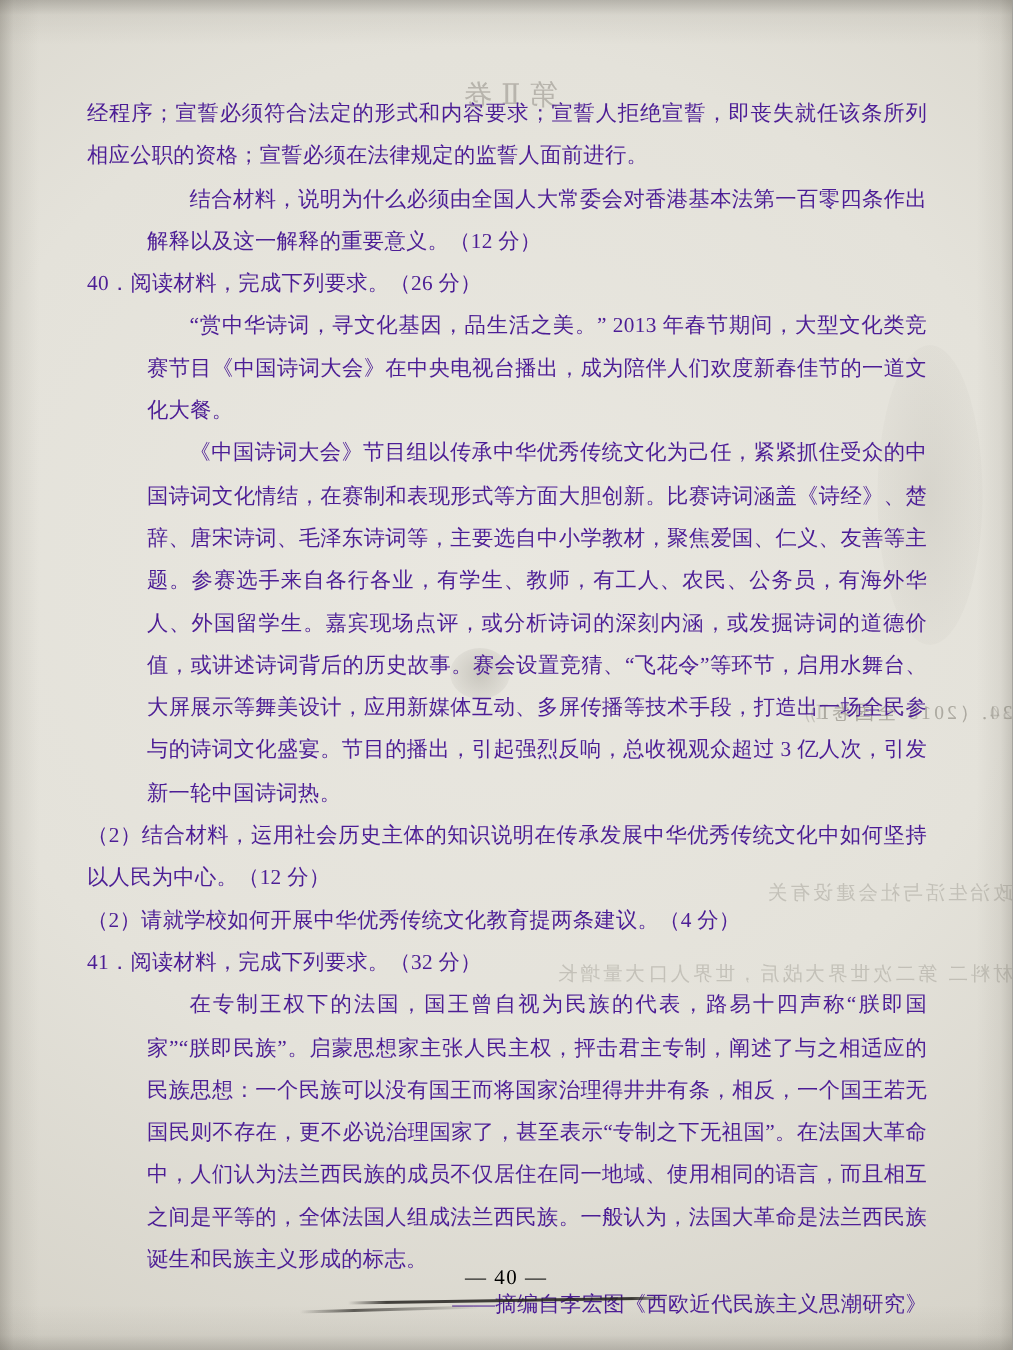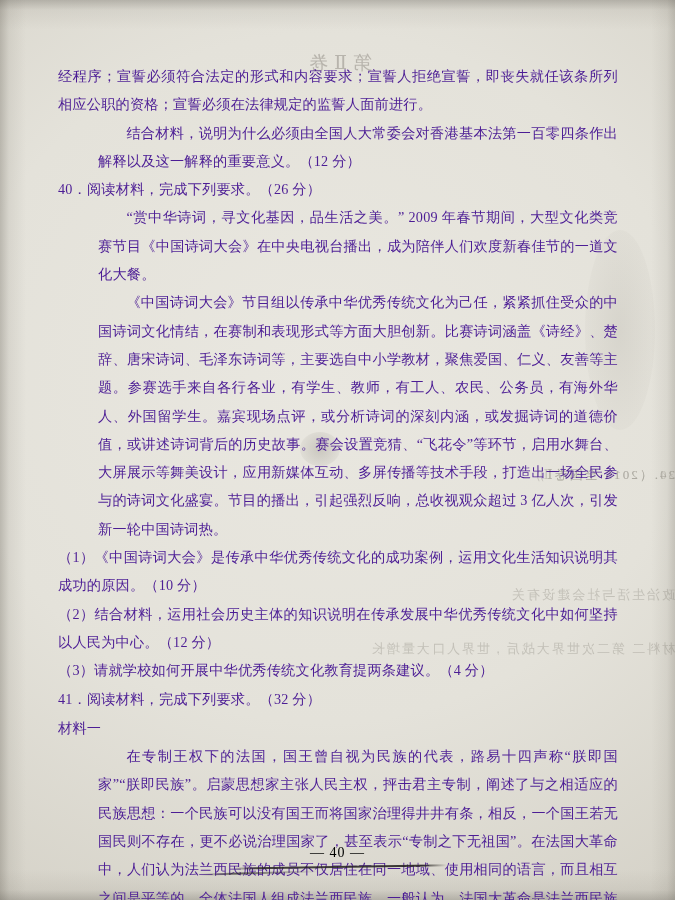--- a/index.html
+++ b/index.html
@@ -127,27 +127,25 @@
   <div class="ghost" style="top:586px; left:430px; text-align:left;">政治生活与社会建设有关</div>
   <div class="ghost" style="top:640px; left:170px; text-align:left;">材料二 第二次世界大战后，世界人口大量增长</div>
 
   <div class="smudge" style="left:300px; top:432px; width:40px; height:34px; background:radial-gradient(circle, rgba(130,126,116,0.30), rgba(130,126,116,0));"></div>
   <div class="smudge" style="left:585px; top:230px; width:70px; height:200px; background:radial-gradient(ellipse, rgba(150,146,136,0.18), rgba(150,146,136,0));"></div>
 
   <div class="content">
     <p class="hang">经程序；宣誓必须符合法定的形式和内容要求；宣誓人拒绝宣誓，即丧失就任该条所列相应公职的资格；宣誓必须在法律规定的监誓人面前进行。</p>
     <p class="indent2">结合材料，说明为什么必须由全国人大常委会对香港基本法第一百零四条作出解释以及这一解释的重要意义。（12 分）</p>
     <p>40．阅读材料，完成下列要求。（26 分）</p>
-    <p class="indent2">“赏中华诗词，寻文化基因，品生活之美。” 2009 年春节期间，大型文化类竞赛节目《中国诗词大会》在中央电视台播出，成为陪伴人们欢度新春佳节的一道文化大餐。</p>
+    <p class="indent2">“赏中华诗词，寻文化基因，品生活之美。” 2013 年春节期间，大型文化类竞赛节目《中国诗词大会》在中央电视台播出，成为陪伴人们欢度新春佳节的一道文化大餐。</p>
     <p class="indent2">《中国诗词大会》节目组以传承中华优秀传统文化为己任，紧紧抓住受众的中国诗词文化情结，在赛制和表现形式等方面大胆创新。比赛诗词涵盖《诗经》、楚辞、唐宋诗词、毛泽东诗词等，主要选自中小学教材，聚焦爱国、仁义、友善等主题。参赛选手来自各行各业，有学生、教师，有工人、农民、公务员，有海外华人、外国留学生。嘉宾现场点评，或分析诗词的深刻内涵，或发掘诗词的道德价值，或讲述诗词背后的历史故事。赛会设置竞猜、“飞花令”等环节，启用水舞台、大屏展示等舞美设计，应用新媒体互动、多屏传播等技术手段，打造出一场全民参与的诗词文化盛宴。节目的播出，引起强烈反响，总收视观众超过 3 亿人次，引发新一轮中国诗词热。</p>
-    <p>（1）《中国诗词大会》是传承中华优秀传统文化的成功案例，运用文化生活知识说明其成功的原因。（10 分）</p>
     <p>（2）结合材料，运用社会历史主体的知识说明在传承发展中华优秀传统文化中如何坚持以人民为中心。（12 分）</p>
-    <p>（3）请就学校如何开展中华优秀传统文化教育提两条建议。（4 分）</p>
+    <p>（2）请就学校如何开展中华优秀传统文化教育提两条建议。（4 分）</p>
     <p>41．阅读材料，完成下列要求。（32 分）</p>
-    <p class="material-label">材料一</p>
     <p class="indent2">在专制王权下的法国，国王曾自视为民族的代表，路易十四声称“朕即国家”“朕即民族”。启蒙思想家主张人民主权，抨击君主专制，阐述了与之相适应的民族思想：一个民族可以没有国王而将国家治理得井井有条，相反，一个国王若无国民则不存在，更不必说治理国家了，甚至表示“专制之下无祖国”。在法国大革命中，人们认为法兰西民族的成员不仅居住在同一地域、使用相同的语言，而且相互之间是平等的，全体法国人组成法兰西民族。一般认为，法国大革命是法兰西民族诞生和民族主义形成的标志。</p>
     <p class="quote-right">——摘编自李宏图《西欧近代民族主义思潮研究》</p>
   </div>
 
   <div class="footer">— 40 —</div>
   <div class="rule"></div>
   <div class="rule2"></div>
 </div>
 
 </body></html>

